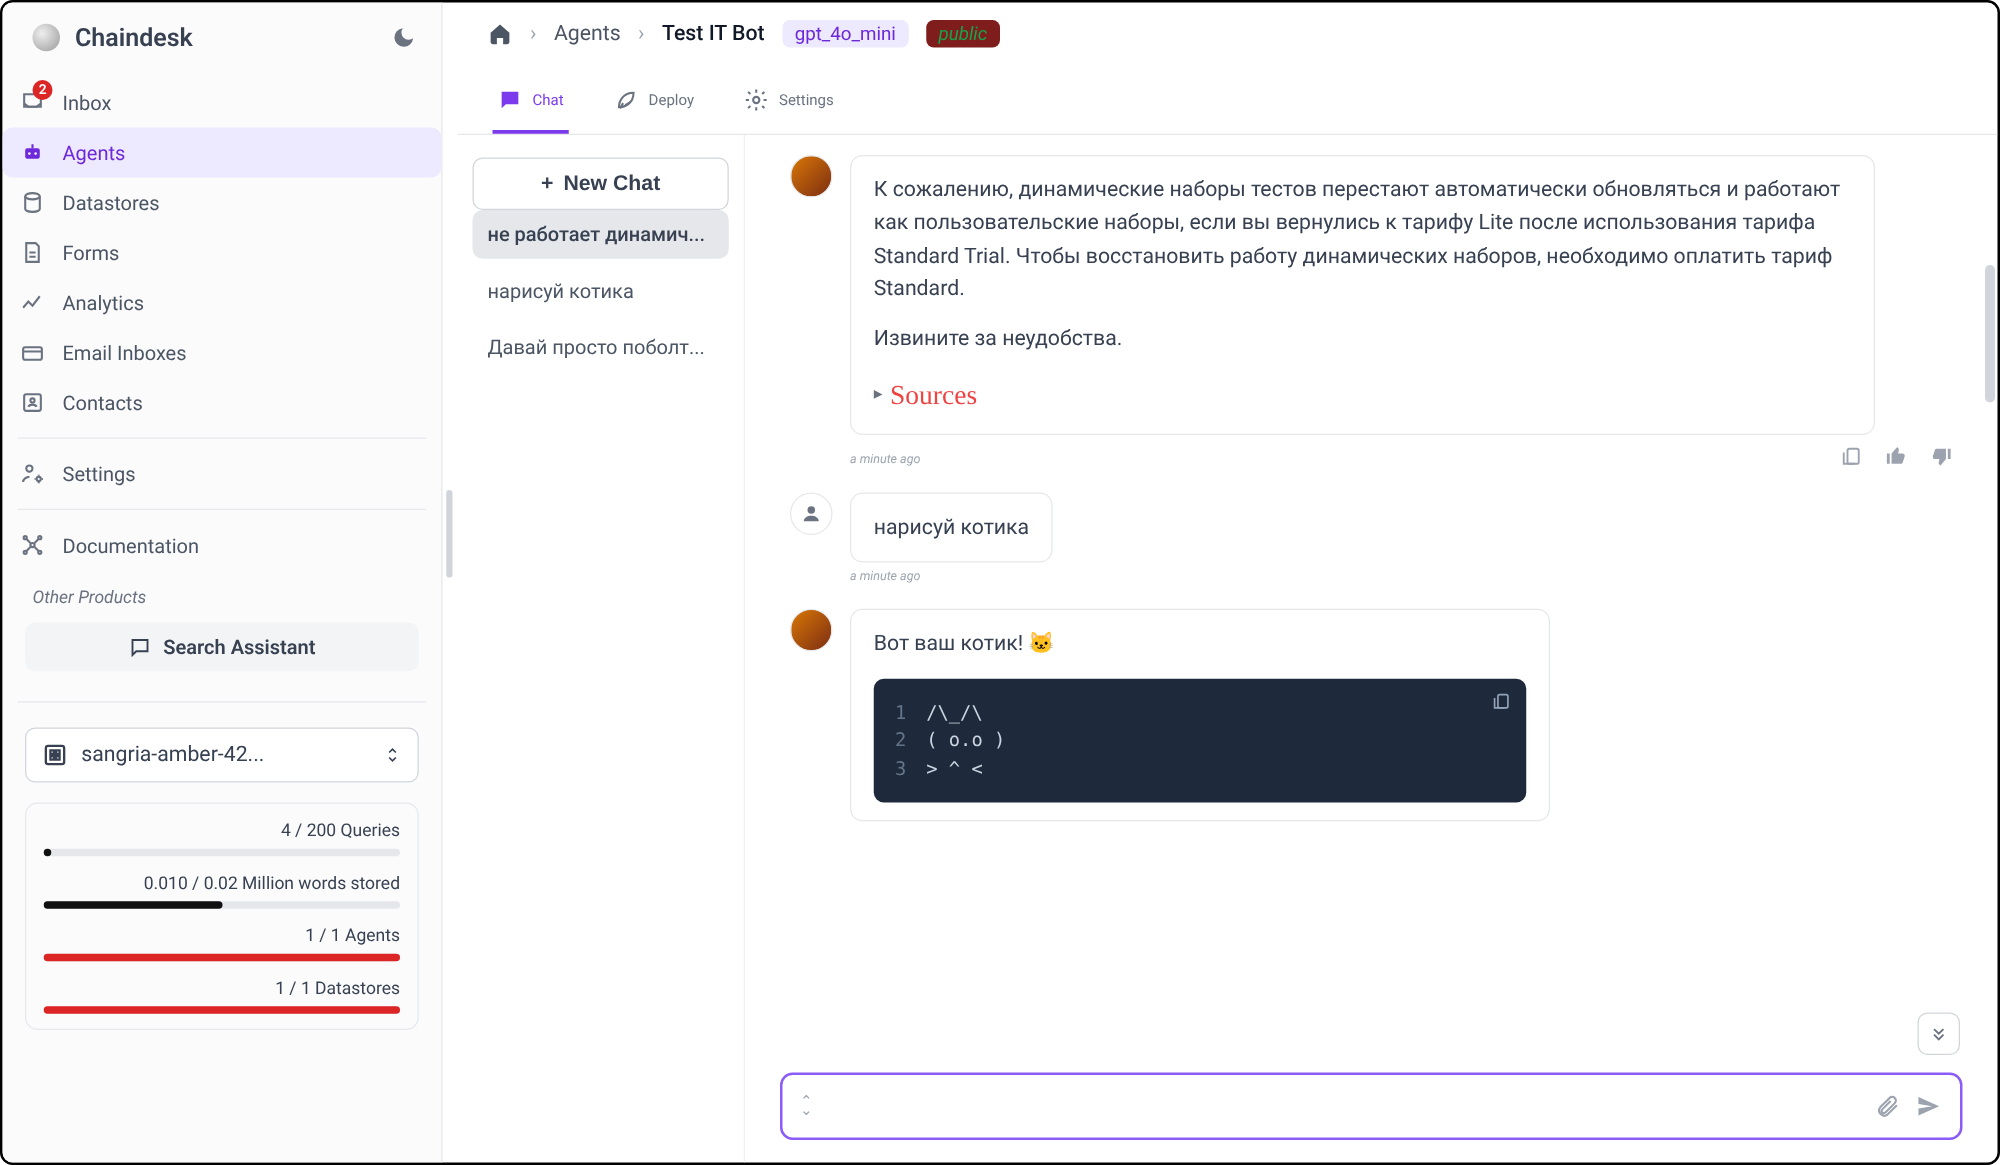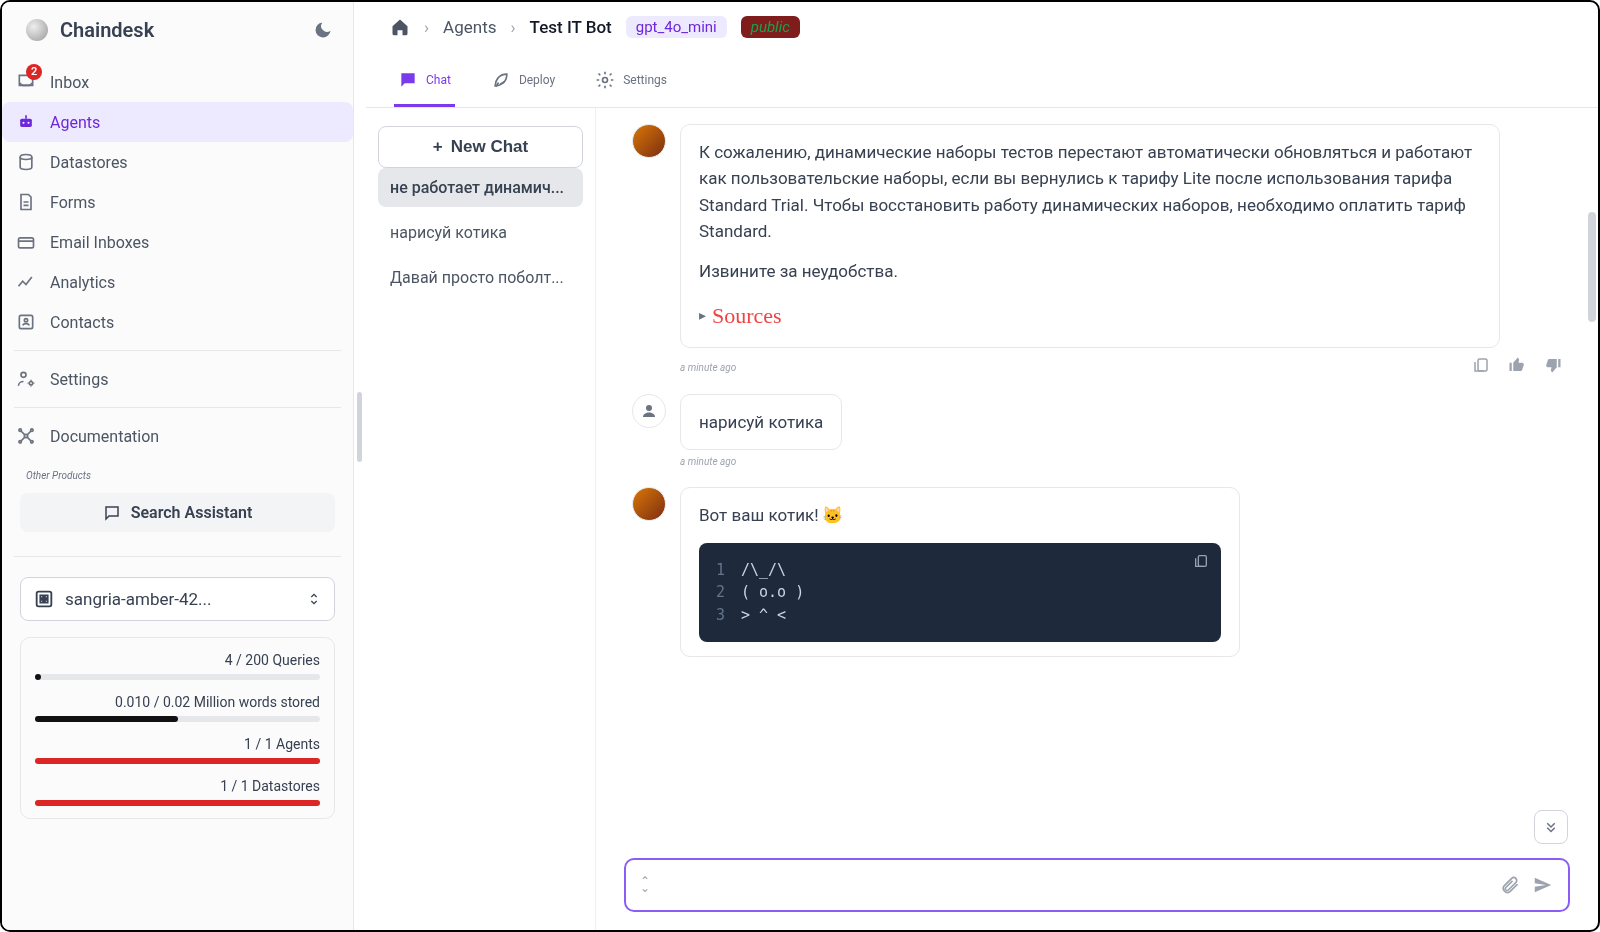--- a/index.html
+++ b/index.html
@@ -44,21 +44,21 @@
   }
   .nav-item.active { background: #ede9fe; color: #6d28d9; }
   .nav-item .ico { width: 20px; display:flex; align-items:center; justify-content:center; color:#6b7280; }
   .nav-item.active .ico { color:#6d28d9; }
   .badge {
     position: absolute; left: 24px; top: 2px;
     background: #dc2626; color: #fff; font-size: 11px;
     border-radius: 10px; padding: 0 5px; line-height: 16px; font-weight:600;
   }
   .nav-divider { height:1px; background:#e5e7eb; margin: 8px 12px; }
-  .other-label { padding: 10px 24px 6px; font-size: 10px; color:#6b7280; font-style: italic; }
+  .other-label { padding: 10px 24px 6px; font-size: 14px; color:#6b7280; font-style: italic; }
   .search-assistant {
     margin: 6px 18px; padding: 10px 14px; border-radius: 8px;
     background: #f3f4f6; display:flex; align-items:center; justify-content:center; gap:10px;
     font-weight:600; color:#374151; cursor:pointer; font-size:16px;
   }
   .sidebar-bottom { margin-top: 20px; padding: 0 18px 16px; }
   .org-select {
     border:1px solid #d1d5db; border-radius:8px; padding:10px 12px;
     display:flex; align-items:center; gap:10px; font-size:17px; color:#374151;
     justify-content: space-between; cursor:pointer; background:#fff;
@@ -207,33 +207,33 @@
           <svg width="20" height="20" viewBox="0 0 24 24" fill="none" stroke="currentColor" stroke-width="2">
               <path d="M6 3h9l3 3v15H6z"></path>
               <path d="M9 12h6M9 16h6"></path>
             </svg>
         </span>
         <span>Forms</span>
       </div>
       <div class="nav-item">
         <span class="ico">
           <svg width="20" height="20" viewBox="0 0 24 24" fill="none" stroke="currentColor" stroke-width="2">
+              <path d="M3 17l5-6 4 4 7-9"></path>
+            </svg>
+        </span>
+        <span>Analytics</span>
+      </div>
+      <div class="nav-item">
+        <span class="ico">
+          <svg width="20" height="20" viewBox="0 0 24 24" fill="none" stroke="currentColor" stroke-width="2">
               <rect x="3" y="7" width="18" height="12" rx="2"></rect>
               <path d="M3 11h18"></path>
             </svg>
         </span>
         <span>Email Inboxes</span>
-      </div>
-      <div class="nav-item">
-        <span class="ico">
-          <svg width="20" height="20" viewBox="0 0 24 24" fill="none" stroke="currentColor" stroke-width="2">
-              <path d="M3 17l5-6 4 4 7-9"></path>
-            </svg>
-        </span>
-        <span>Analytics</span>
       </div>
       <div class="nav-item">
         <span class="ico">
           <svg width="20" height="20" viewBox="0 0 24 24" fill="none" stroke="currentColor" stroke-width="2">
               <rect x="4" y="4" width="16" height="16" rx="2"></rect>
               <circle cx="12" cy="10" r="2"></circle>
               <path d="M8 16c1-2 3-2 4-2s3 0 4 2"></path>
             </svg>
         </span>
         <span>Contacts</span>

